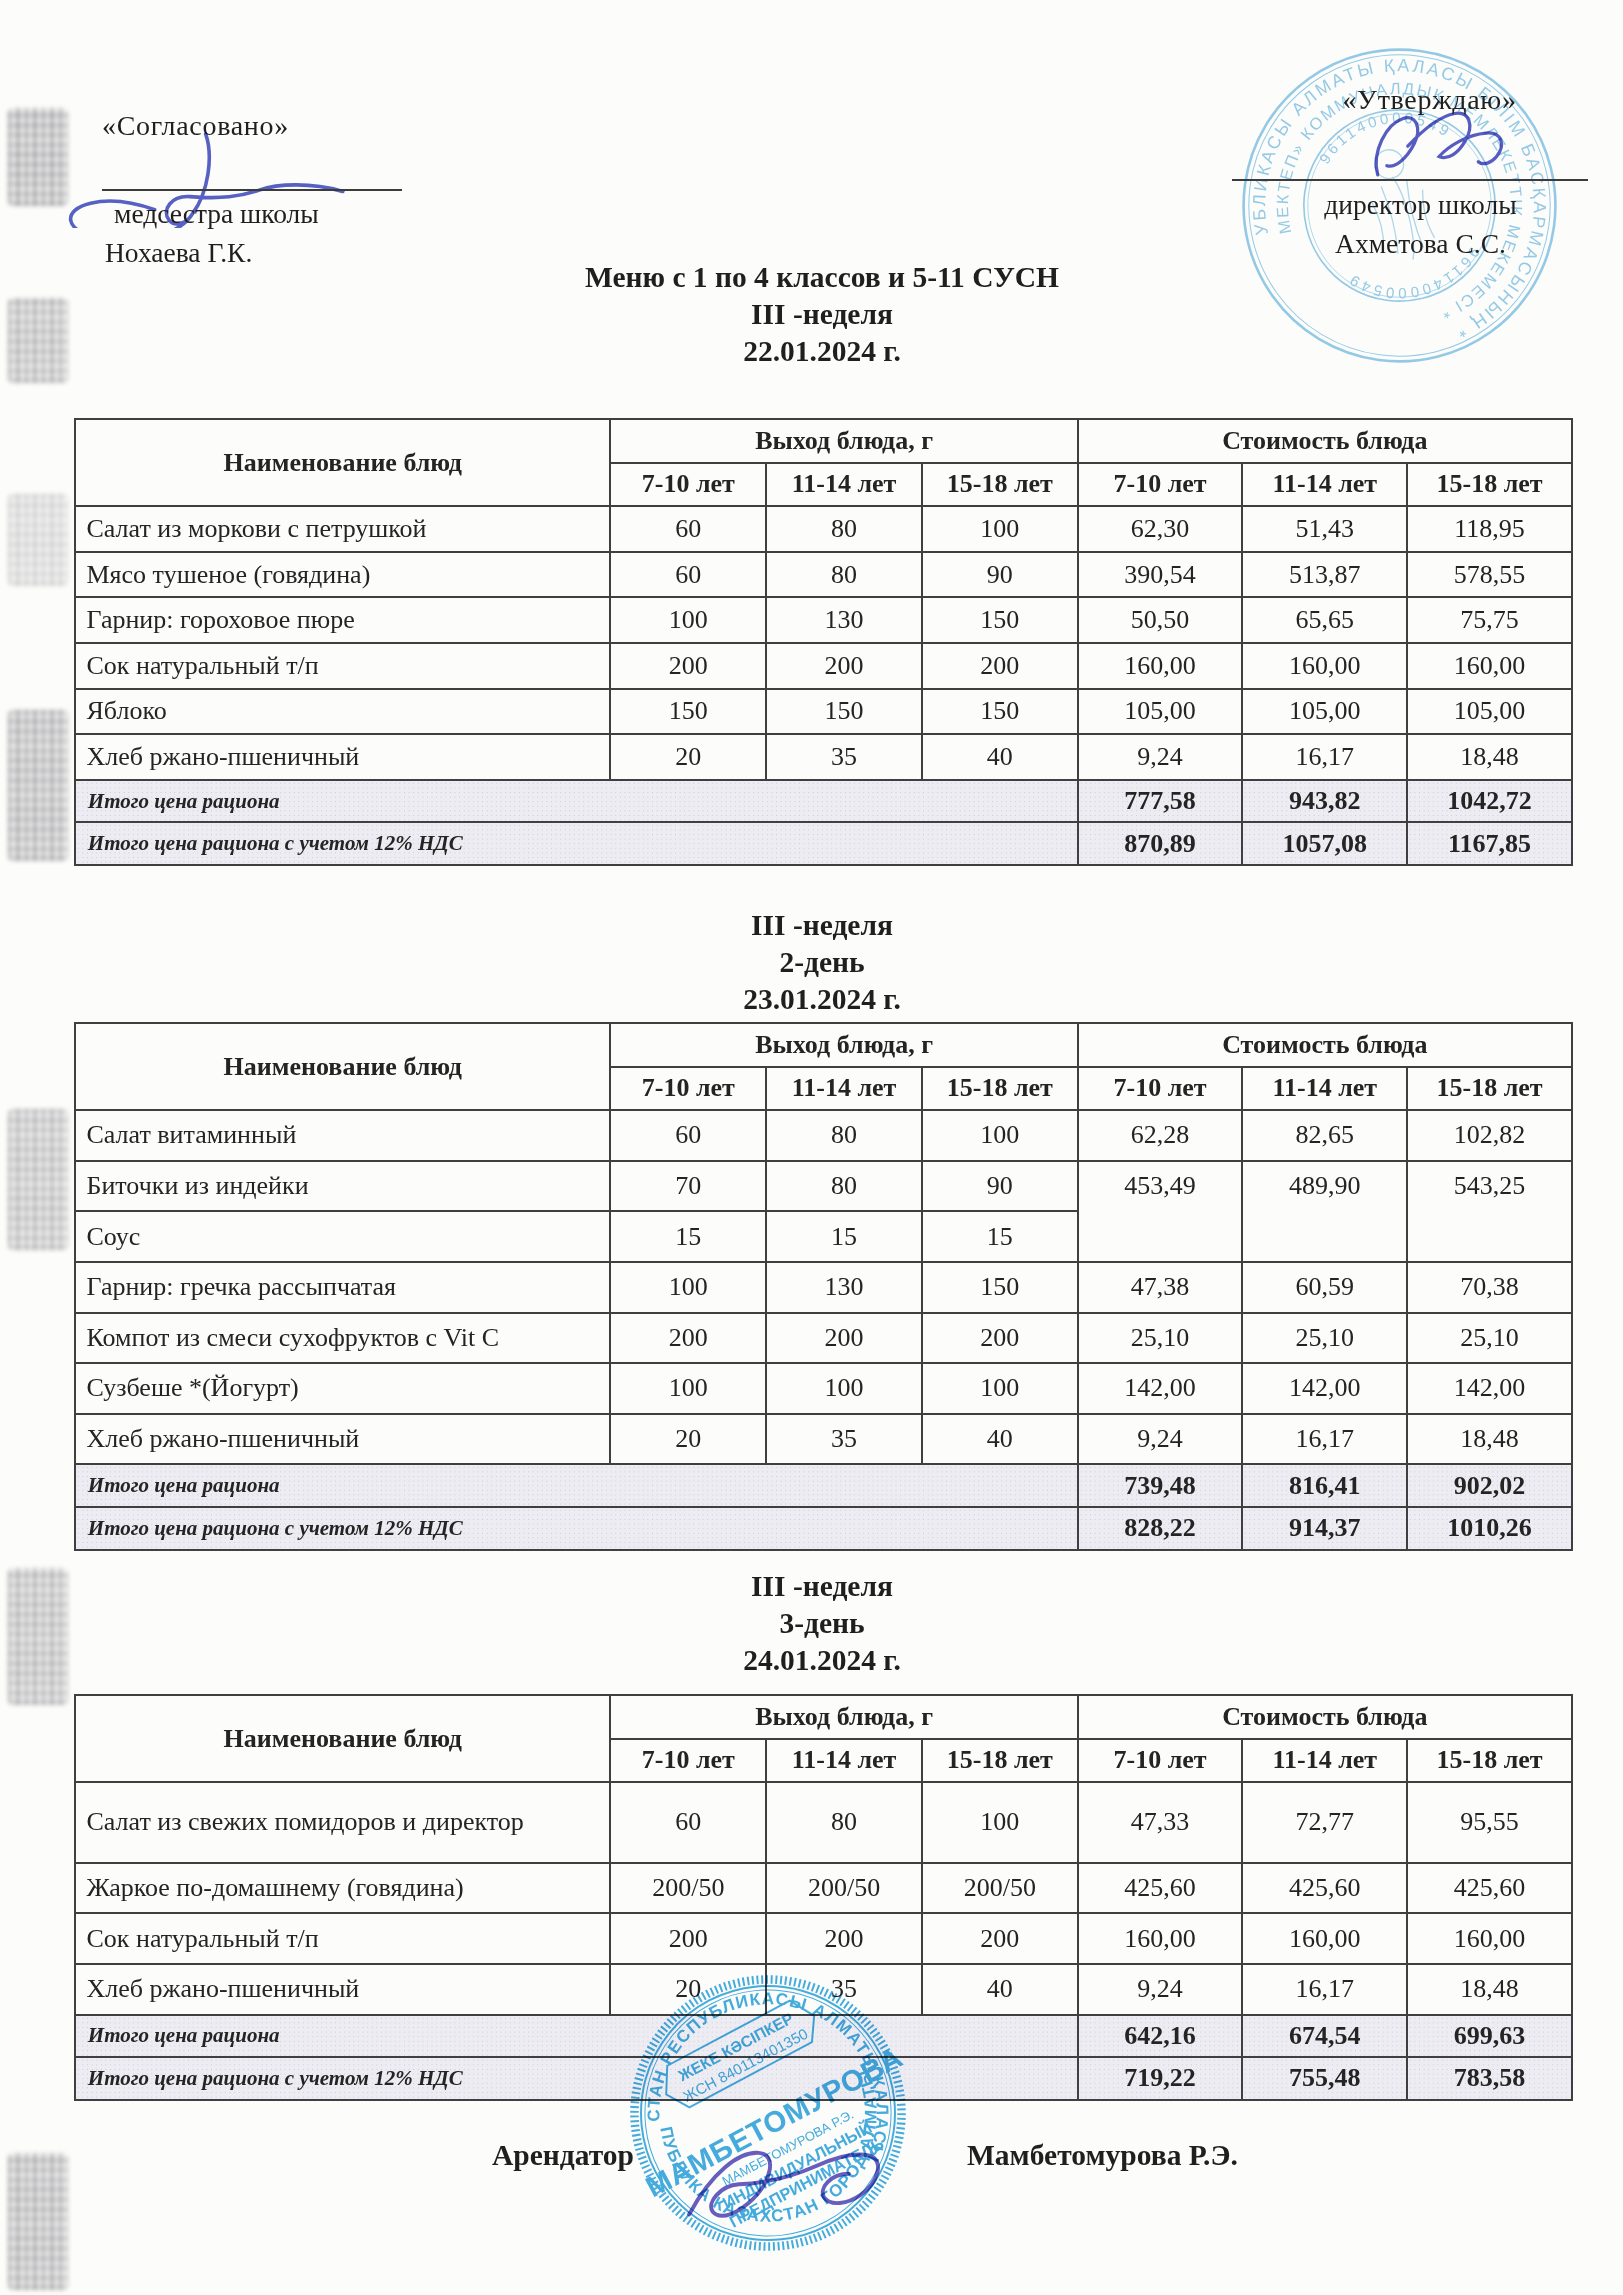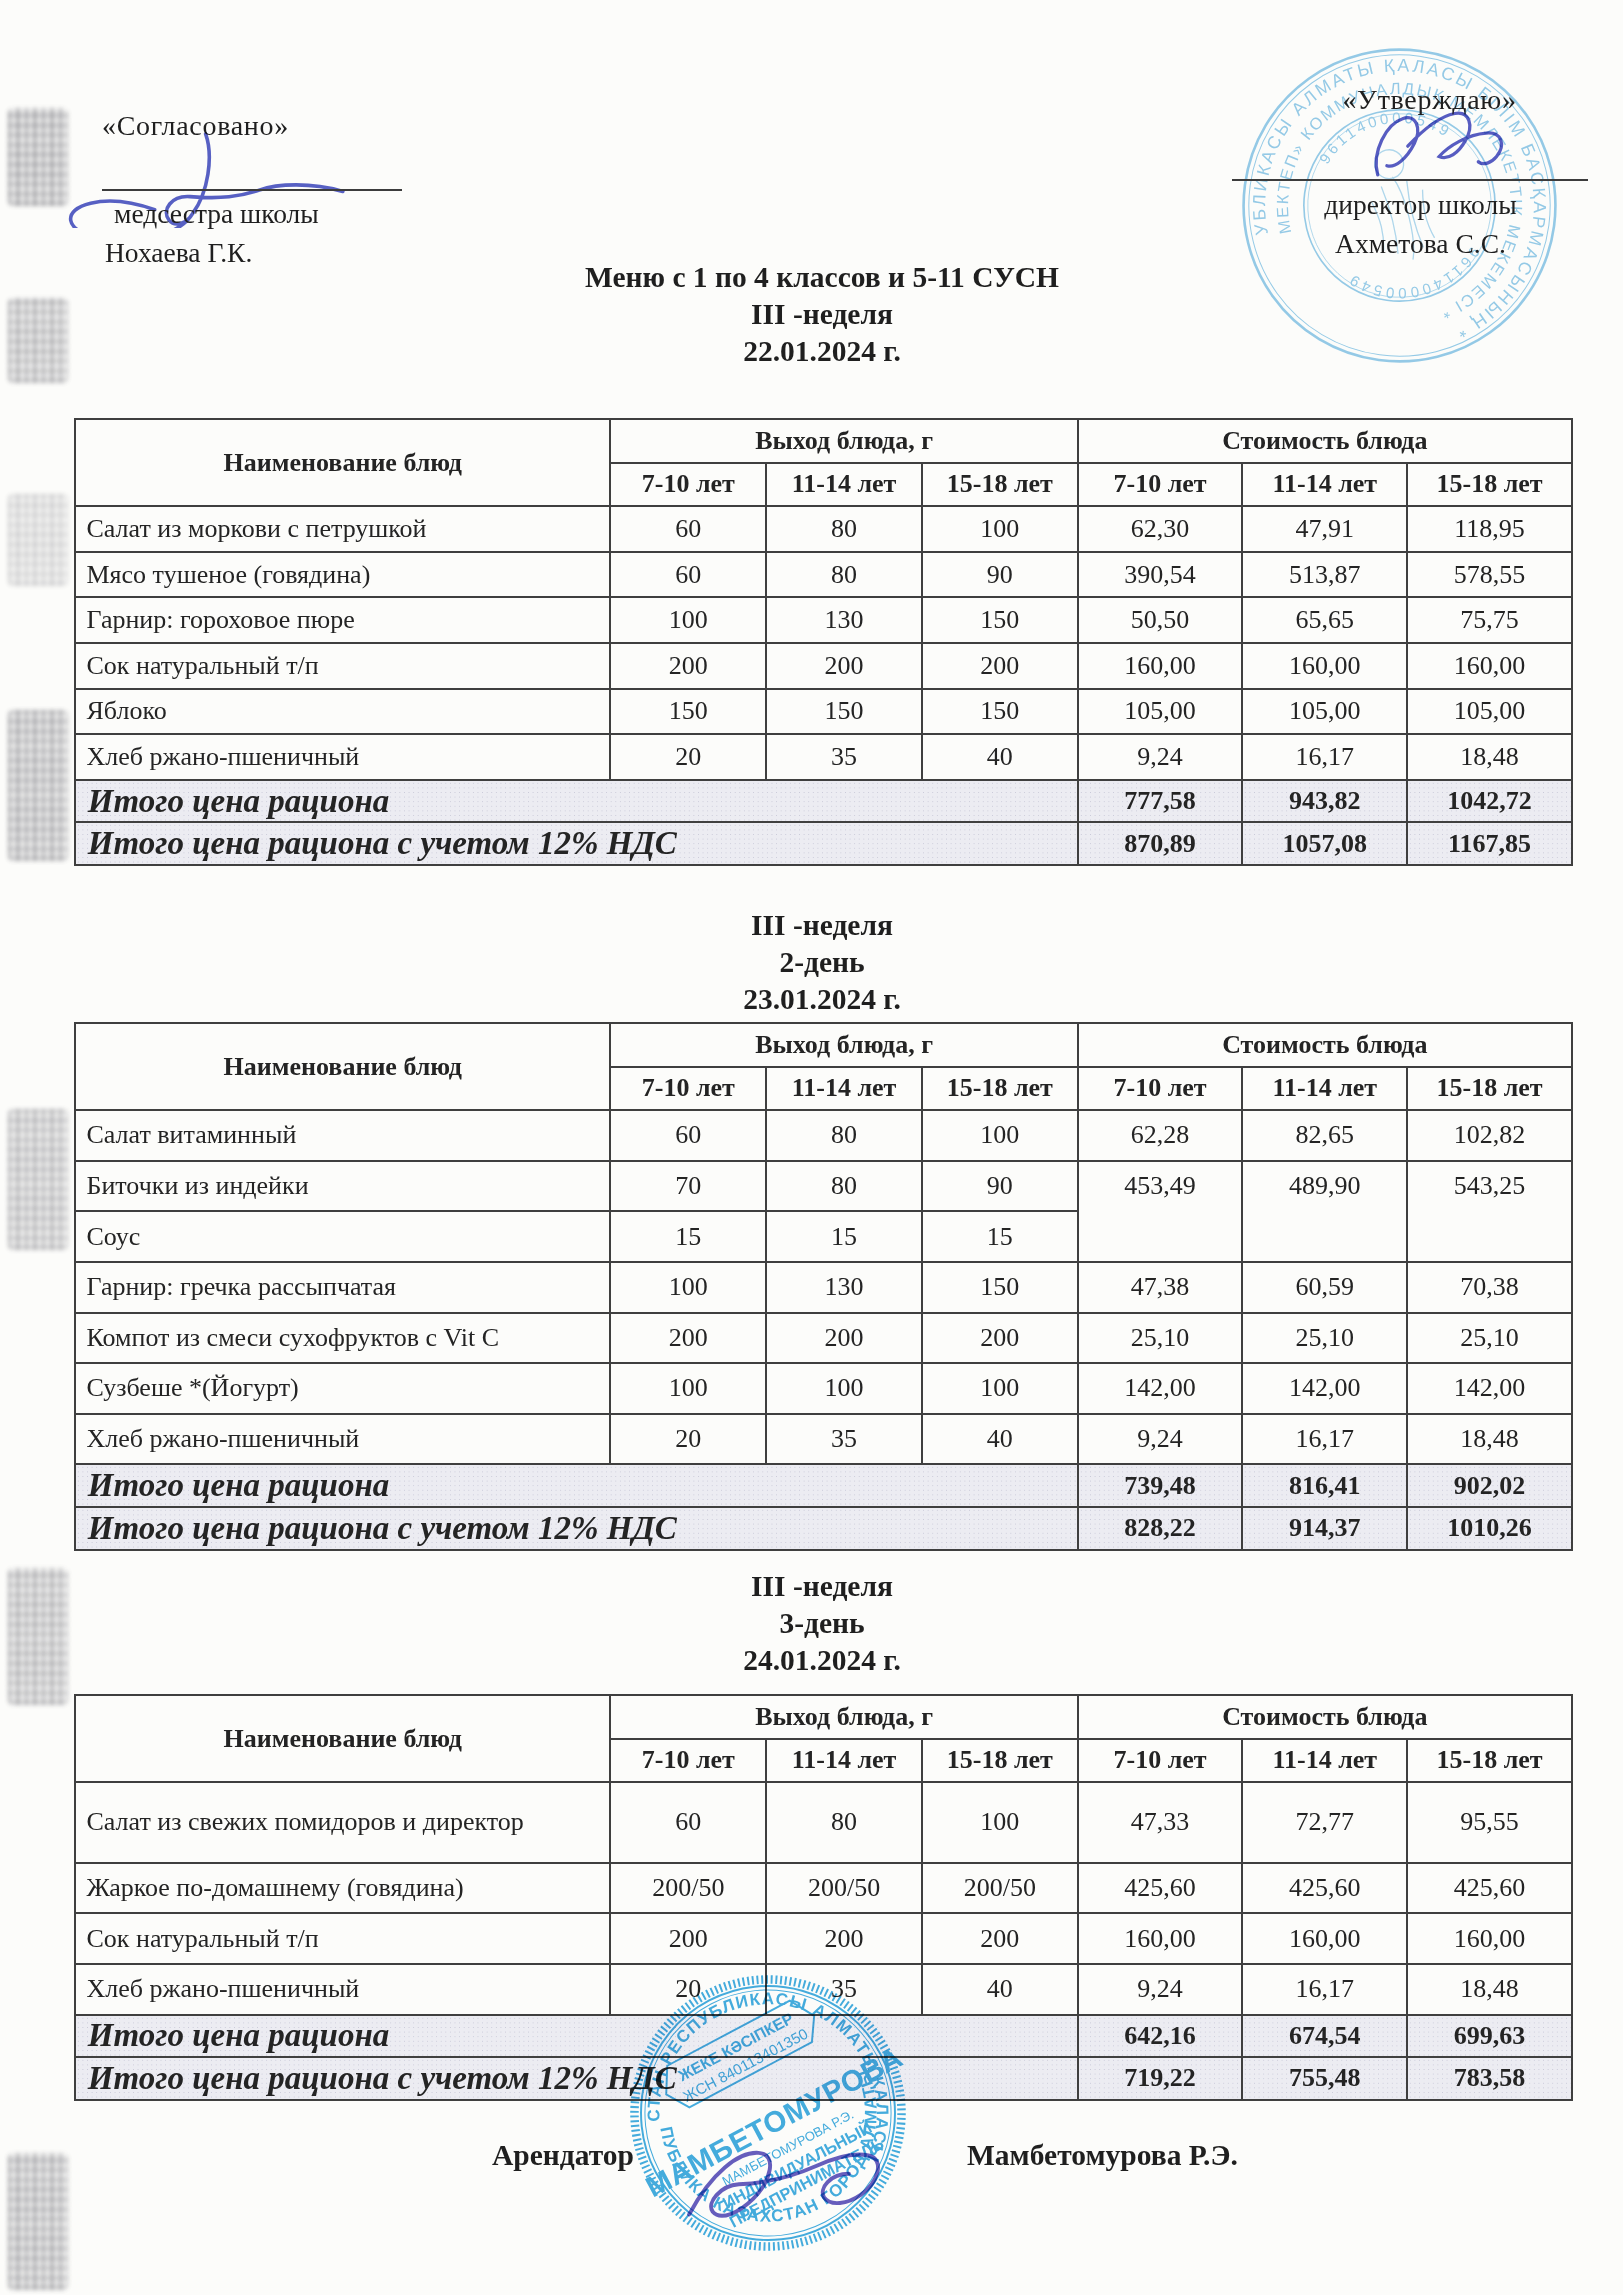--- a/index.html
+++ b/index.html
@@ -33,21 +33,21 @@
   .menu-table td.span-top{vertical-align:top;padding-top:9.2px;}
   [data-table-host="1"] td{height:46px;}
   [data-table-host="2"] td{height:46px;}
   tr.tall td{height:76px;}
   tr.total-row td{
     background-color:#ececf2;
     background-image:radial-gradient(#c9c9d8 0.7px, transparent 0.8px);
     background-size:4.6px 4.6px;
     border-top-width:2.6px;height:38px;
   }
-  td.total-label{font-weight:bold;font-style:italic;text-align:left;padding-left:11.8px;font-size:33px;}
+  td.total-label{font-weight:bold;font-style:italic;text-align:left;padding-left:11.8px;font-size:21px;}
   td.total-val{font-weight:bold;}
   
   .footer-text{font-size:29.5px;font-weight:bold;}
   
   .stamp{mix-blend-mode:multiply;pointer-events:none;}
   
   .smudge{
     left:7.9px;width:60px;border-radius:5.2px;
     background:repeating-linear-gradient(90deg,
       rgba(55,55,65,.38) 0 3.3px, rgba(130,130,140,.10) 3.3px 8.5px),
@@ -149,21 +149,21 @@
             <th>15-18 лет</th>
           </tr>
         </thead>
         <tbody>
           <tr>
             <td class="name-cell">Салат из моркови с петрушкой</td>
             <td class="val-cell">60</td>
             <td class="val-cell">80</td>
             <td class="val-cell">100</td>
             <td class="val-cell">62,30</td>
-            <td class="val-cell">47,91</td>
+            <td class="val-cell">51,43</td>
             <td class="val-cell">118,95</td>
           </tr>
           <tr>
             <td class="name-cell">Мясо тушеное (говядина)</td>
             <td class="val-cell">60</td>
             <td class="val-cell">80</td>
             <td class="val-cell">90</td>
             <td class="val-cell">390,54</td>
             <td class="val-cell">513,87</td>
             <td class="val-cell">578,55</td>

